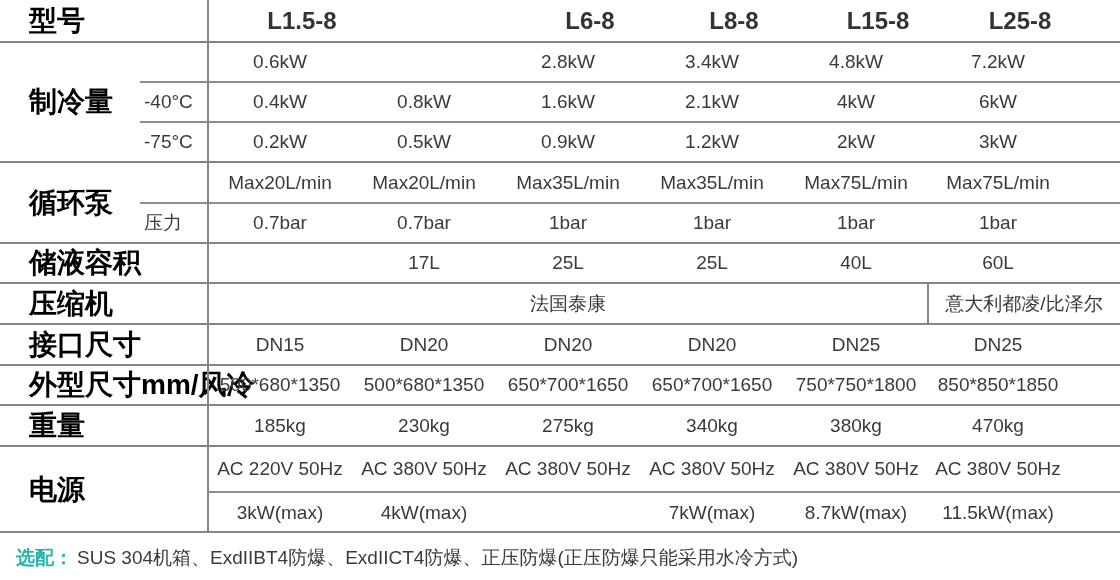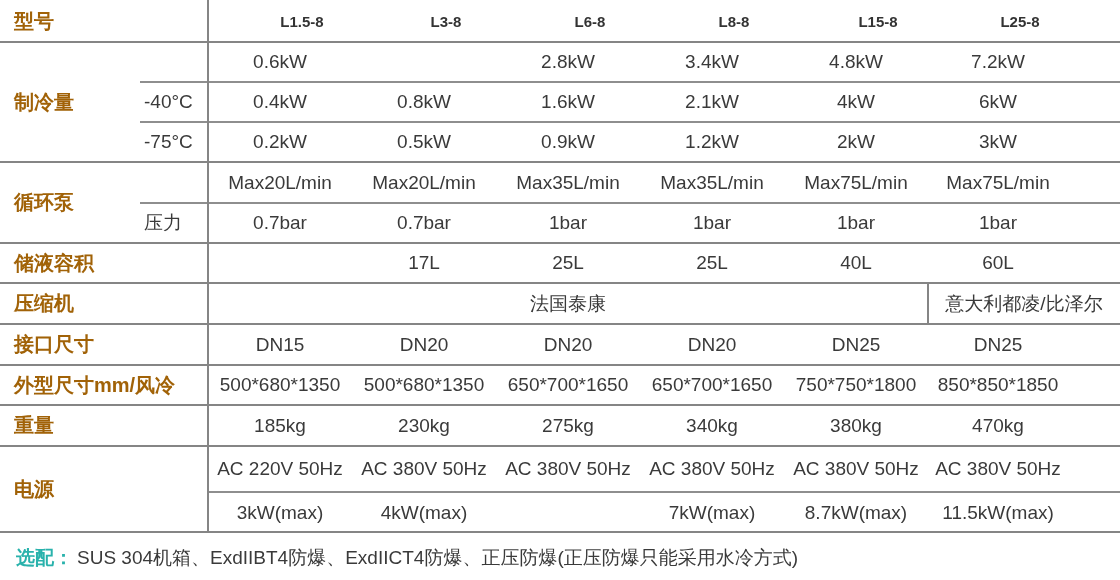--- a/index.html
+++ b/index.html
@@ -7,23 +7,23 @@
     position:relative; width:1120px; height:580px; background:#ffffff;
     font-family:"Liberation Sans", sans-serif; color:#3a3a3a; overflow:hidden;
   }
   .grid {
     position:absolute; left:0; top:0; width:1120px; height:533px;
     display:grid;
     grid-template-columns:140px 68px 144px 144px 144px 144px 144px 192px;
     grid-template-rows:42px 40px 40px 40px 41px 40px 40px 41px 41px 40px 41px 46px 41px;
   }
   .cell { display:flex; align-items:center; justify-content:center; font-size:19px; color:#3a3a3a; white-space:nowrap; }
-  .label { justify-content:flex-start; padding-left:14px; font-weight:600; font-size:20px; color:#a16207; }
+  .label { justify-content:flex-start; padding-left:29px; font-weight:600; font-size:28px; color:#000000; }
   .sub { justify-content:flex-start; padding-left:4px; font-size:19px; }
-  .head { font-weight:600; font-size:15px; color:#333333;margin-left:44px; }
+  .head { font-weight:600; font-size:24px; color:#333333;margin-left:44px; }
   .c6 { padding-right:52px; }
   .hline { position:absolute; left:0; width:1120px; height:2px; background:#858585; }
   .hline.thin { height:1.5px; background:#8e8e8e; }
   .hline.from-sub { left:140px; width:980px; }
   .hline.from-data { left:207px; width:913px; }
   .vline { position:absolute; width:2px; background:#858585; }
   .footer {
     position:absolute; left:0; top:535px; width:1120px; height:45px;
     display:flex; align-items:center; padding-left:16px; box-sizing:border-box;
     font-size:19px; white-space:nowrap;
@@ -32,21 +32,20 @@
 </style>
 </head>
 <body>
 
 <div class="page">
 
   <div class="grid">
 
     <div class="cell label" style="grid-area:1/1/2/3">型号</div>
     <div class="cell head" style="grid-area:1/3">L1.5-8</div>
-    <div class="cell head" style="grid-area:1/4">L3-8</div>
     <div class="cell head" style="grid-area:1/5">L6-8</div>
     <div class="cell head" style="grid-area:1/6">L8-8</div>
     <div class="cell head" style="grid-area:1/7">L15-8</div>
     <div class="cell head c6" style="grid-area:1/8">L25-8</div>
 
     <div class="cell label" style="grid-area:2/1/5/2">制冷量</div>
     <div class="cell" style="grid-area:2/3">0.6kW</div>
     <div class="cell" style="grid-area:2/5">2.8kW</div>
     <div class="cell" style="grid-area:2/6">3.4kW</div>
     <div class="cell" style="grid-area:2/7">4.8kW</div>

